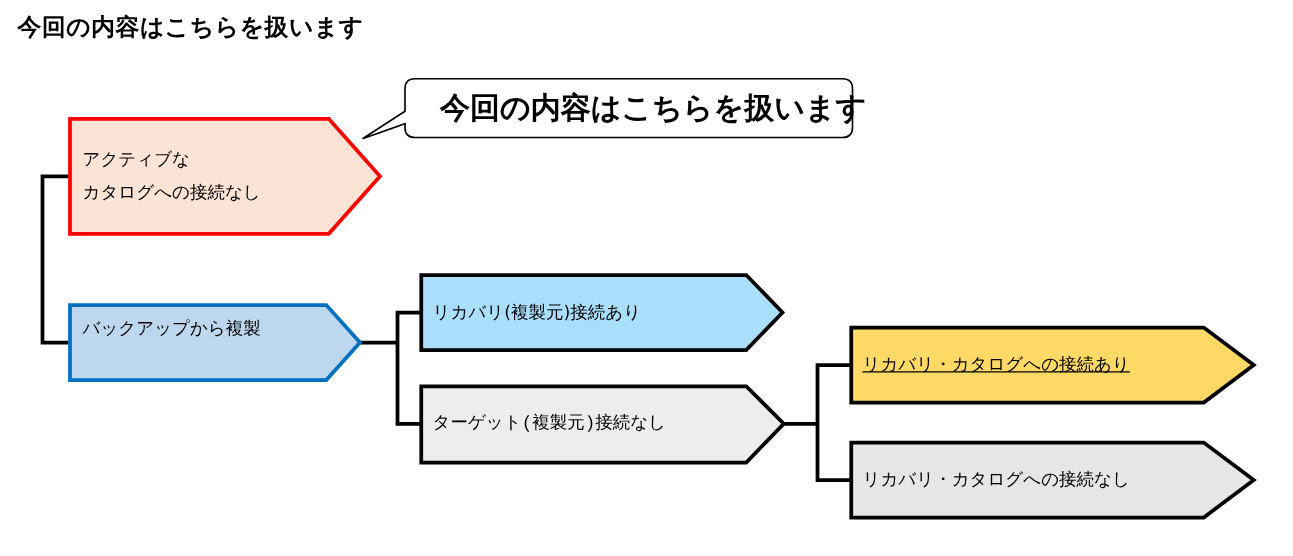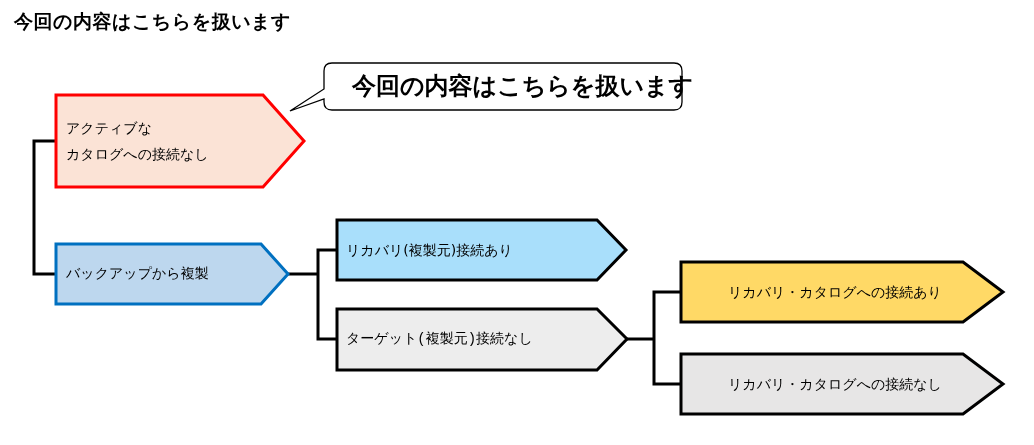--- a/index.html
+++ b/index.html
@@ -33,19 +33,19 @@
   <polygon points="337,309 597,309 627,339 597,370 337,370" fill="#EDEDED" stroke="#000000" stroke-width="3"></polygon>
   <polygon points="681,262 963,262 1003,292 963,322 681,322" fill="#FFD966" stroke="#000000" stroke-width="3"></polygon>
   <polygon points="681,354 963,354 1003,384 963,414 681,414" fill="#E7E6E6" stroke="#000000" stroke-width="3"></polygon>
 </svg>
 
 <div class="lbl callout" style="left:352px;top:73px;">今回の内容はこちらを扱います</div>
 
 <div class="lbl" style="left:66px;top:115px;">アクティブな</div>
 <div class="lbl" style="left:66px;top:141px;">カタログへの接続なし</div>
 
-<div class="lbl" style="left:66px;top:261px;font-family:Liberation Mono, monospace;">バックアップから複製</div>
+<div class="lbl" style="left:66px;top:250px;">バックアップから複製</div>
 
 <div class="lbl" style="left:346px;top:237px;">リカバリ(複製元)接続あり</div>
 <div class="lbl" style="left:346px;top:326px;font-family:Liberation Mono, monospace;">ターゲット(複製元)接続なし</div>
 
-<div class="lbl" style="left:728px;top:279px;">リカバリ・カタログへの接続あり</div>
-<div class="lbl" style="left:728px;top:371px;">リカバリ・カタログへの接続なし</div>
+<div class="lbl" style="left:690px;top:279px;text-decoration:underline;">リカバリ・カタログへの接続あり</div>
+<div class="lbl" style="left:690px;top:371px;">リカバリ・カタログへの接続なし</div>
 
 </body></html>

